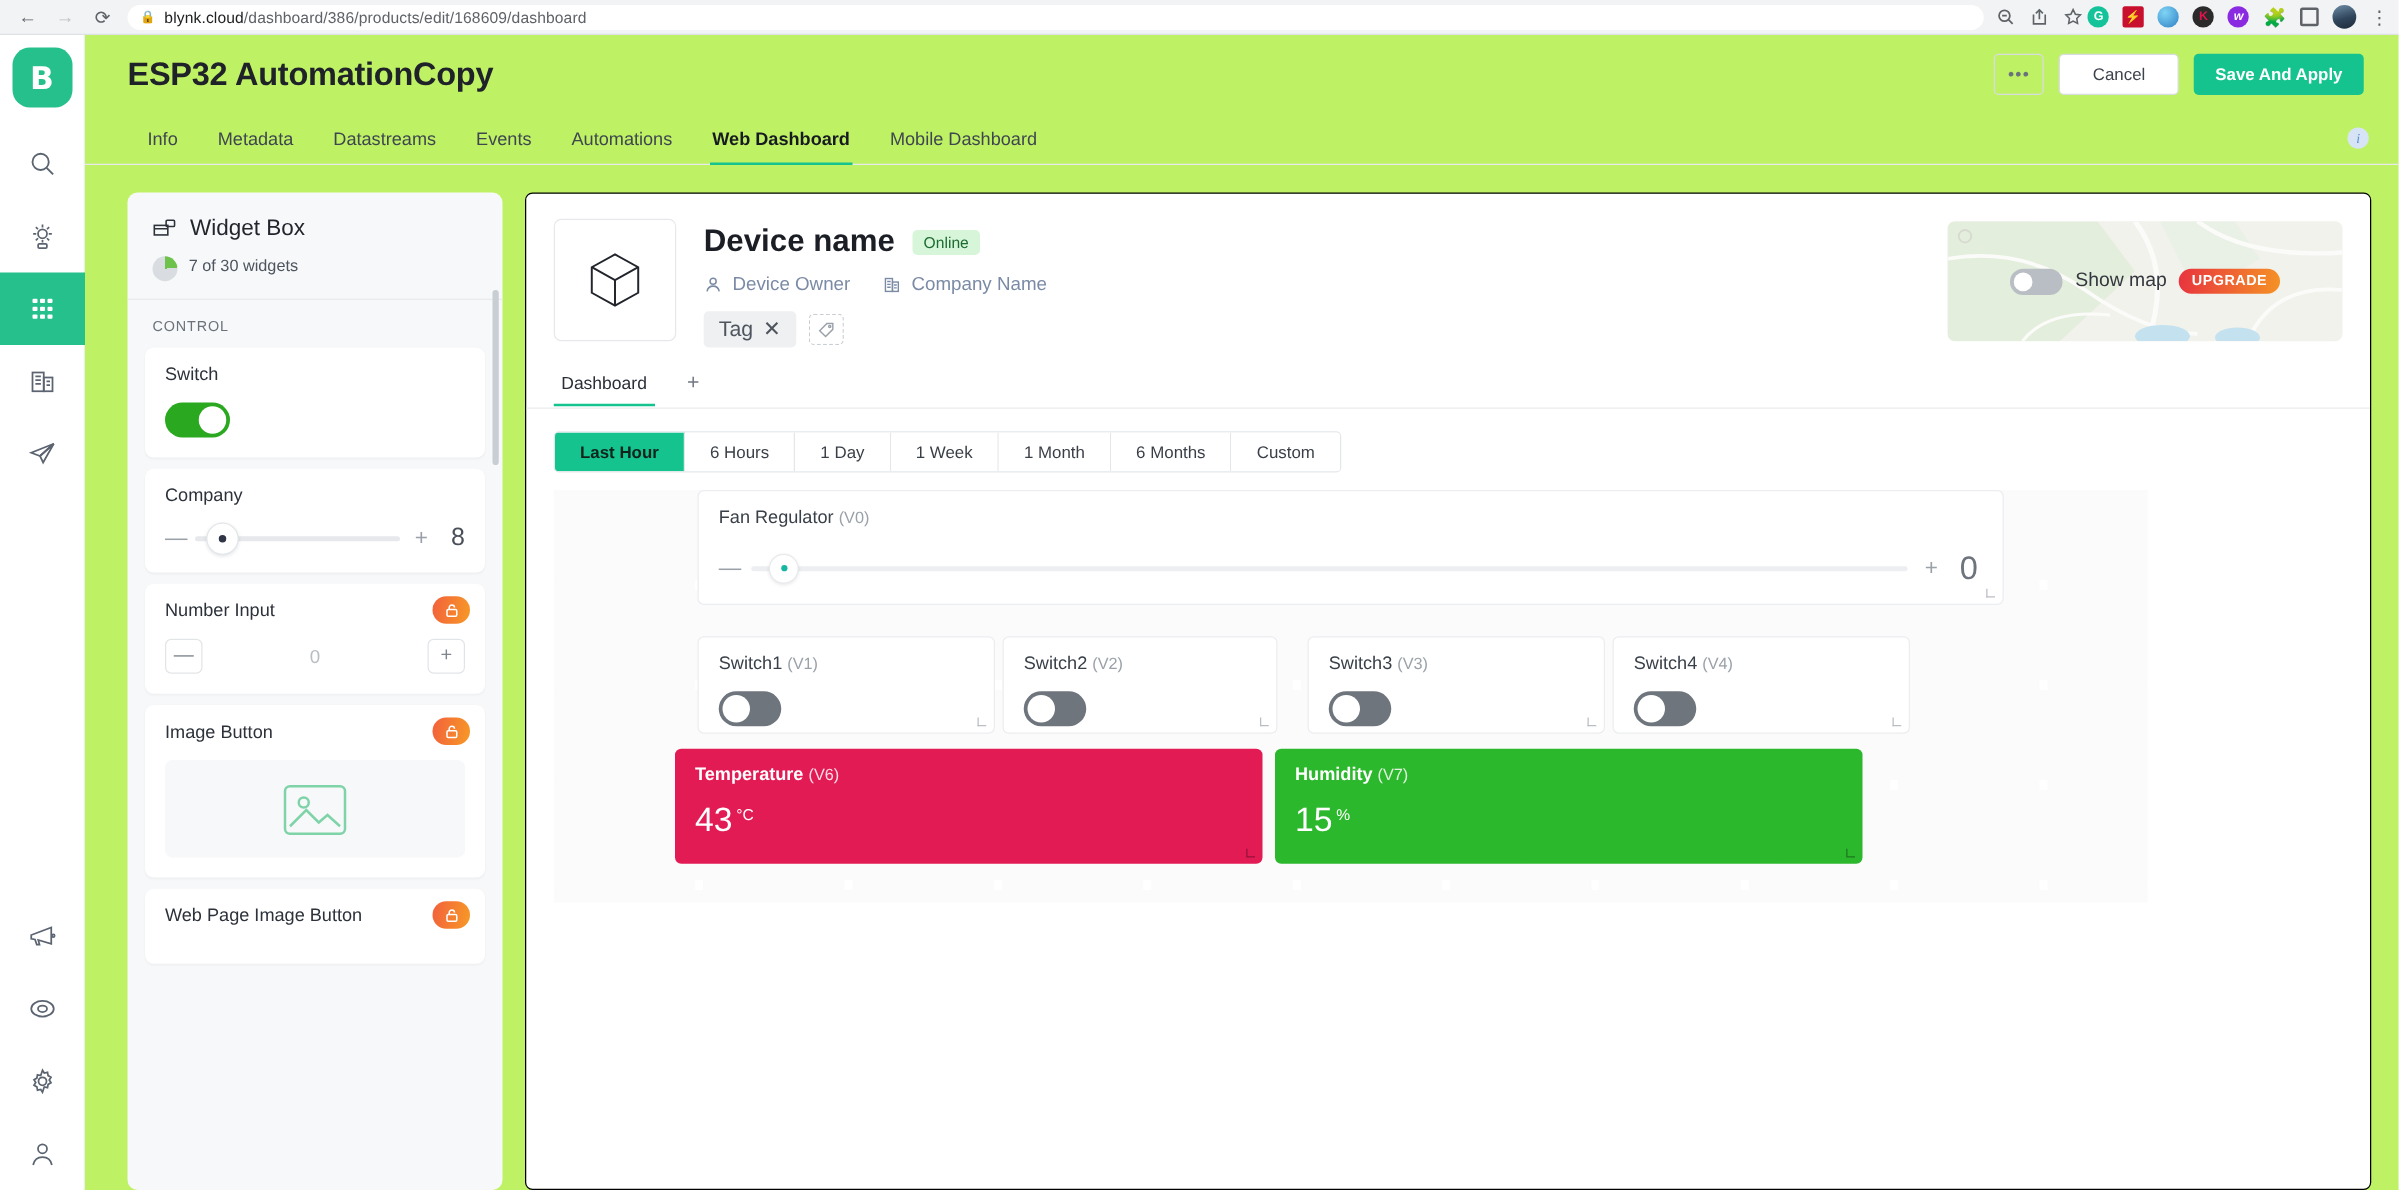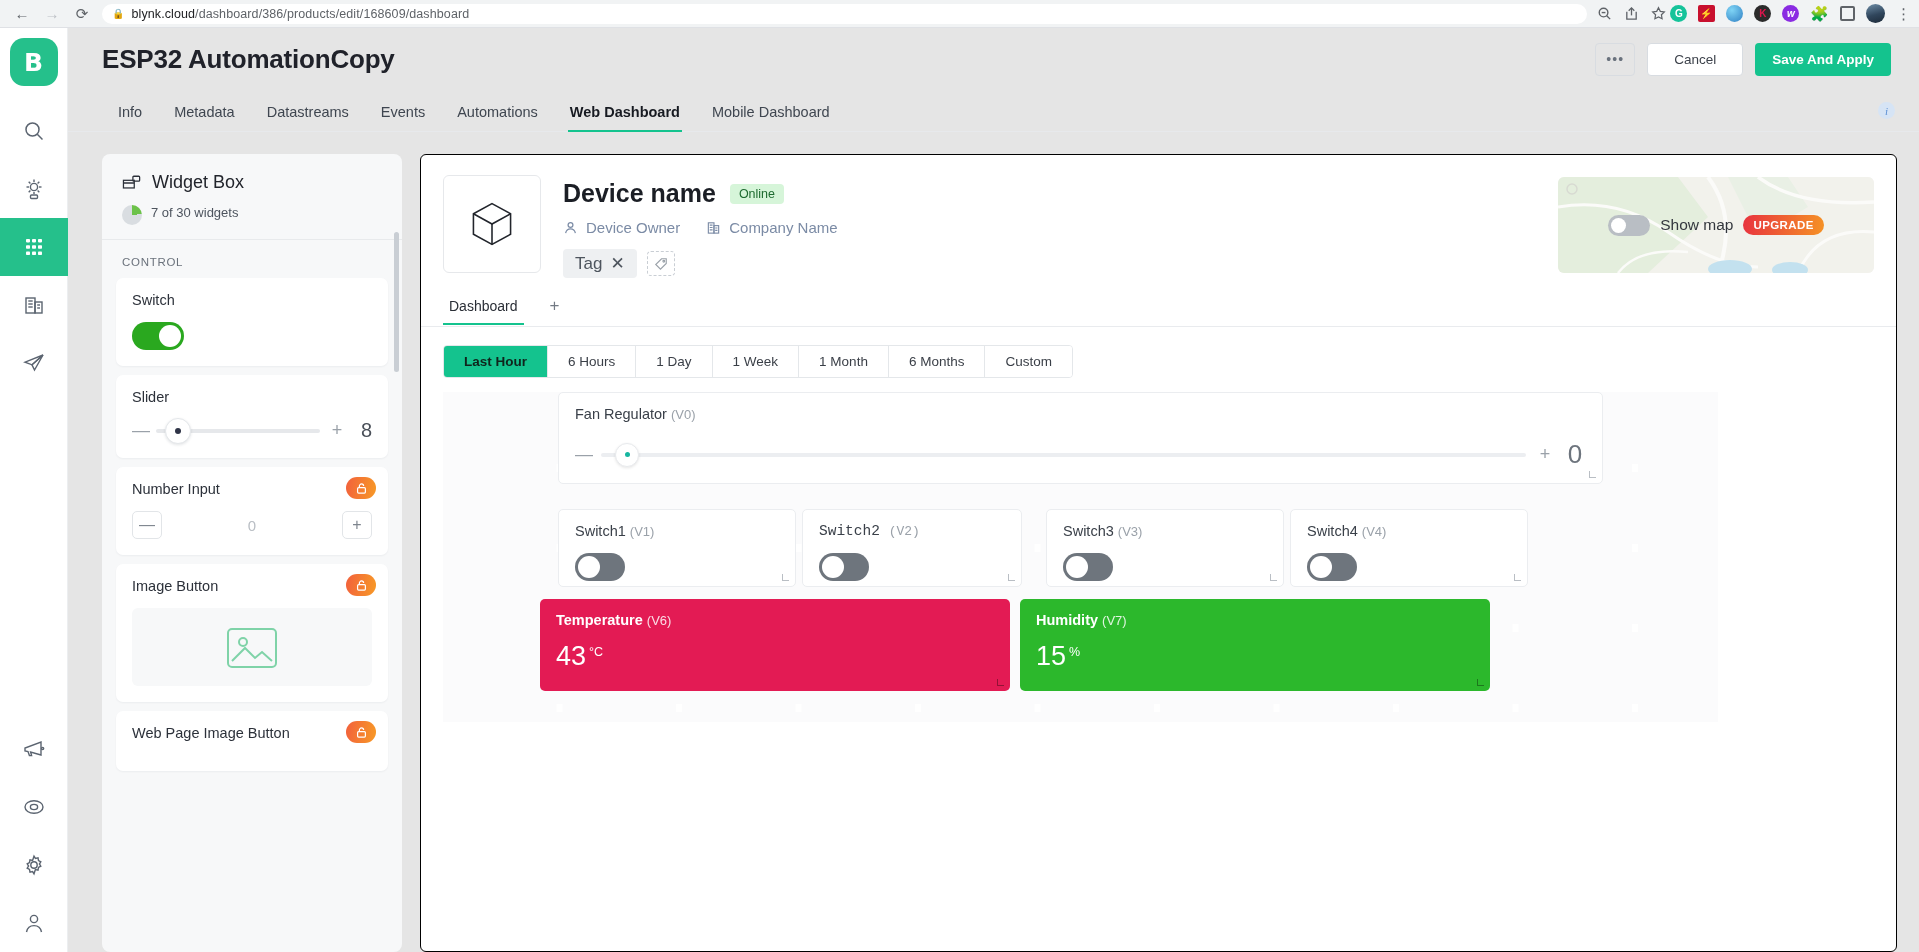--- a/index.html
+++ b/index.html
@@ -63,21 +63,21 @@
   .rail-item {
     width: 68px; height: 58px; display: flex; align-items: center; justify-content: center;
     color: #5b6470;
   }
   .rail-item.active { background: #25c08b; color: #fff; }
   .rail-spacer { flex: 1; }
 
   
   .page {
     position: absolute; top: 28px; left: 68px; width: 1851px; height: 924px;
-    background: #e5e5e5; overflow: hidden;
+    background: #bef264; overflow: hidden;
   }
   .page-head {
     height: 62px; display: flex; align-items: center; padding: 0 28px 0 34px;
   }
   .page-title { font-size: 26px; font-weight: bold; color: #20222a; letter-spacing: -.2px; }
   .head-right { margin-left: auto; display: flex; align-items: center; gap: 12px; }
   .btn {
     height: 33px; border-radius: 4px; font-size: 13.5px; display: flex;
     align-items: center; justify-content: center; cursor: pointer; user-select: none;
   }
@@ -446,21 +446,21 @@
       </div>
       <div class="wb-divider"></div>
       <div class="wb-section">CONTROL</div>
 
       <div class="wcard">
         <div class="wcard-title">Switch</div>
         <div class="toggle-on"></div>
       </div>
 
       <div class="wcard">
-        <div class="wcard-title">Slider</div>
+        <div class="wcard-title">Company</div>
         <div class="slider-row">
           <span class="sl-sign">—</span>
           <span class="sl-track">
               <span class="sl-knob"></span>
             </span>
           <span class="sl-sign">+</span>
           <span class="sl-value">8</span>
         </div>
       </div>
 
@@ -610,21 +610,21 @@
             <span class="gw-val">0</span>
           </div>
           <span class="resize-grip"></span>
         </div>
 
         <div class="gw" style="left:115px; top:117px; width:238px; height:78px;">
           <div class="gw-title"><span>Switch1</span> <span class="vpin">(V1)</span></div>
           <div class="toggle-off-dark"></div>
           <span class="resize-grip"></span>
         </div>
-        <div class="gw" style="left:359px; top:117px; width:220px; height:78px;font-family:Liberation Mono, monospace;">
+        <div class="gw" style="left:359px; top:117px; width:220px; height:78px;">
           <div class="gw-title"><span>Switch2</span> <span class="vpin">(V2)</span></div>
           <div class="toggle-off-dark"></div>
           <span class="resize-grip"></span>
         </div>
         <div class="gw" style="left:603px; top:117px; width:238px; height:78px;">
           <div class="gw-title"><span>Switch3</span> <span class="vpin">(V3)</span></div>
           <div class="toggle-off-dark"></div>
           <span class="resize-grip"></span>
         </div>
         <div class="gw" style="left:847px; top:117px; width:238px; height:78px;">

